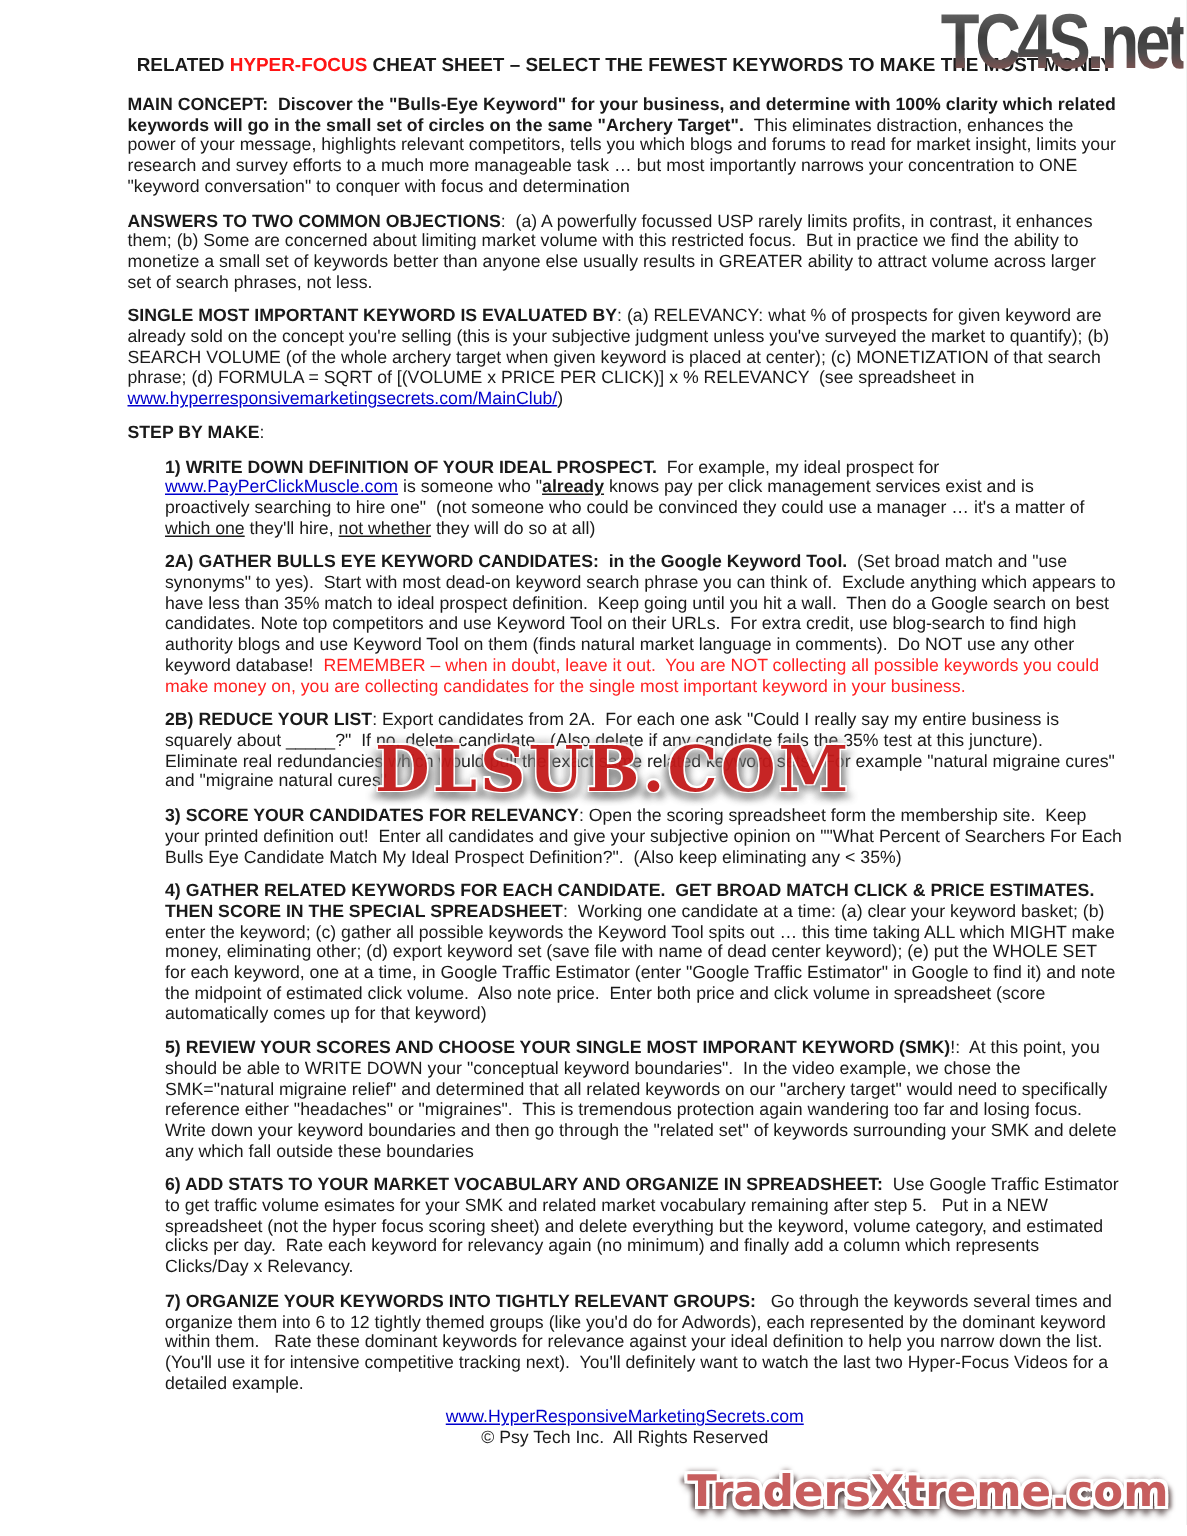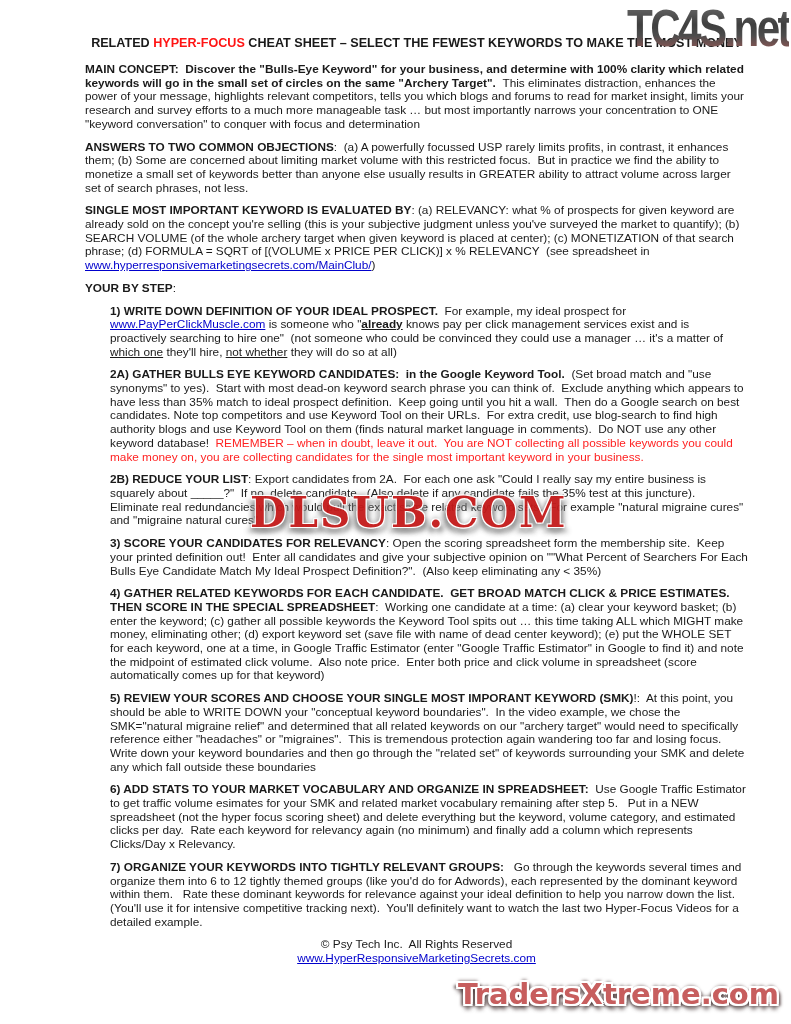--- a/index.html
+++ b/index.html
@@ -61,21 +61,21 @@
   <div class="content">
 
     <div class="title"><span>RELATED </span><span class="red">HYPER-FOCUS</span><span> CHEAT SHEET – SELECT THE FEWEST KEYWORDS TO MAKE THE MOST MONEY</span></div>
 
     <p class="para"><span class="b">MAIN CONCEPT:  Discover the "Bulls-Eye Keyword" for your business, and determine with 100% clarity which related keywords will go in the small set of circles on the same "Archery Target".  </span><span>This eliminates distraction, enhances the power of your message, highlights relevant competitors, tells you which blogs and forums to read for market insight, limits your research and survey efforts to a much more manageable task … but most importantly narrows your concentration to ONE "keyword conversation" to conquer with focus and determination</span></p>
 
     <p class="para"><span class="b">ANSWERS TO TWO COMMON OBJECTIONS</span><span>:  (a) A powerfully focussed USP rarely limits profits, in contrast, it enhances them; (b) Some are concerned about limiting market volume with this restricted focus.  But in practice we find the ability to monetize a small set of keywords better than anyone else usually results in GREATER ability to attract volume across larger set of search phrases, not less.</span></p>
 
     <p class="para"><span class="b">SINGLE MOST IMPORTANT KEYWORD IS EVALUATED BY</span><span>: (a) RELEVANCY: what % of prospects for given keyword are already sold on the concept you're selling </span><span class="i">(this is your subjective judgment unless you've surveyed the market to quantify)</span><span>; (b) SEARCH VOLUME </span><span class="i">(of the whole archery target when given keyword is placed at center)</span><span>; (c) MONETIZATION of that search phrase; </span><span class="i">(d) FORMULA = SQRT of [(VOLUME x PRICE PER CLICK)] x % RELEVANCY  (see spreadsheet in </span><span class="i link">www.hyperresponsivemarketingsecrets.com/MainClub/</span><span class="i">)</span></p>
 
-    <p class="para"><span class="b">YOUR BY STEP</span><span>:</span></p>
+    <p class="para"><span class="b">STEP BY MAKE</span><span>:</span></p>
 
     <div class="steps">
 
       <p class="para"><span class="b">1) WRITE DOWN DEFINITION OF YOUR IDEAL PROSPECT.</span><span>  For example, my ideal prospect for </span><span class="link">www.PayPerClickMuscle.com</span><span> is someone who "</span><span class="b u">already</span><span> knows pay per click management services exist and is proactively searching to hire one"  </span><span class="i">(not someone who could be convinced they could use a manager … it's a matter of </span><span class="i u">which one</span><span class="i"> they'll hire, </span><span class="i u">not whether</span><span class="i"> they will do so at all)</span></p>
 
       <p class="para"><span class="b">2A) GATHER BULLS EYE KEYWORD CANDIDATES:  in the Google Keyword Tool.</span><span>  (Set broad match and "use synonyms" to yes).  Start with most dead-on keyword search phrase you can think of.  Exclude anything which appears to have less than 35% match to ideal prospect definition.  Keep going until you hit a wall.  Then do a Google search on best candidates. Note top competitors and use Keyword Tool on their URLs.  For extra credit, use blog-search to find high authority blogs and use Keyword Tool on them (finds natural market language in comments).  Do NOT use any other keyword database!  </span><span class="warn">REMEMBER – when in doubt, leave it out.  You are NOT collecting all possible keywords you could make money on, you are collecting candidates for the single most important keyword in your business.</span></p>
 
       <p class="para"><span class="b">2B) REDUCE YOUR LIST</span><span>: Export candidates from 2A.  For each one ask "Could I really say my entire business is squarely about _____?"  If no, delete candidate.  (Also delete if any candidate fails the 35% test at this juncture).  Eliminate real redundancies which would pull the exact same related keyword sets.  For example "natural migraine cures" and "migraine natural cures"</span></p>
 
       <p class="para"><span class="b">3) SCORE YOUR CANDIDATES FOR RELEVANCY</span><span>: Open the scoring spreadsheet form the membership site.  Keep your printed definition out!  Enter all candidates and give your subjective opinion on </span><span class="i">""What Percent of Searchers For Each Bulls Eye Candidate Match My Ideal Prospect Definition?".</span><span>  (Also keep eliminating any &lt; 35%)</span></p>
@@ -84,22 +84,22 @@
 
       <p class="para"><span class="b">5) REVIEW YOUR SCORES AND CHOOSE YOUR SINGLE MOST IMPORANT KEYWORD (SMK)</span><span>!:  At this point, you should be able to WRITE DOWN your "conceptual keyword boundaries".  In the video example, we chose the </span><span class="i">SMK="natural migraine relief"</span><span> and determined that all related keywords on our "archery target" would need to specifically reference either "headaches" or "migraines".  This is tremendous protection again wandering too far and losing focus.   Write down your keyword boundaries and then go through the "related set" of keywords surrounding your SMK and delete any which fall outside these boundaries</span></p>
 
       <p class="para"><span class="b">6) ADD STATS TO YOUR MARKET VOCABULARY AND ORGANIZE IN SPREADSHEET:</span><span>  Use Google Traffic Estimator to get traffic volume esimates for your SMK and related market vocabulary remaining after step 5.   Put in a NEW spreadsheet (not the hyper focus scoring sheet) and delete everything but the keyword, volume category, and estimated clicks per day.  Rate each keyword for relevancy again (no minimum) and finally add a column which represents </span><span class="i">Clicks/Day x Relevancy.</span></p>
 
       <p class="para"><span class="b">7) ORGANIZE YOUR KEYWORDS INTO TIGHTLY RELEVANT GROUPS:</span><span>   Go through the keywords several times and organize them into 6 to 12 tightly themed groups (like you'd do for Adwords), each represented by the dominant keyword within them.   Rate these dominant keywords for relevance against your ideal definition to help you narrow down the list.  (You'll use it for intensive competitive tracking next).  </span><span class="i">You'll definitely want to watch the last two Hyper-Focus Videos for a detailed example.</span></p>
 
     </div>
 
     <div class="footer">
+      <div class="footer-line"><span class="link">www.HyperResponsiveMarketingSecrets.com</span></div>
       <div class="footer-line">© Psy Tech Inc.  All Rights Reserved</div>
-      <div class="footer-line"><span class="link">www.HyperResponsiveMarketingSecrets.com</span></div>
     </div>
 
   </div>
 
   <div class="watermark-dlsub">DLSUB.COM</div>
 
   <div class="logo-tx">TradersXtreme.com</div>
 
 </div>
 

